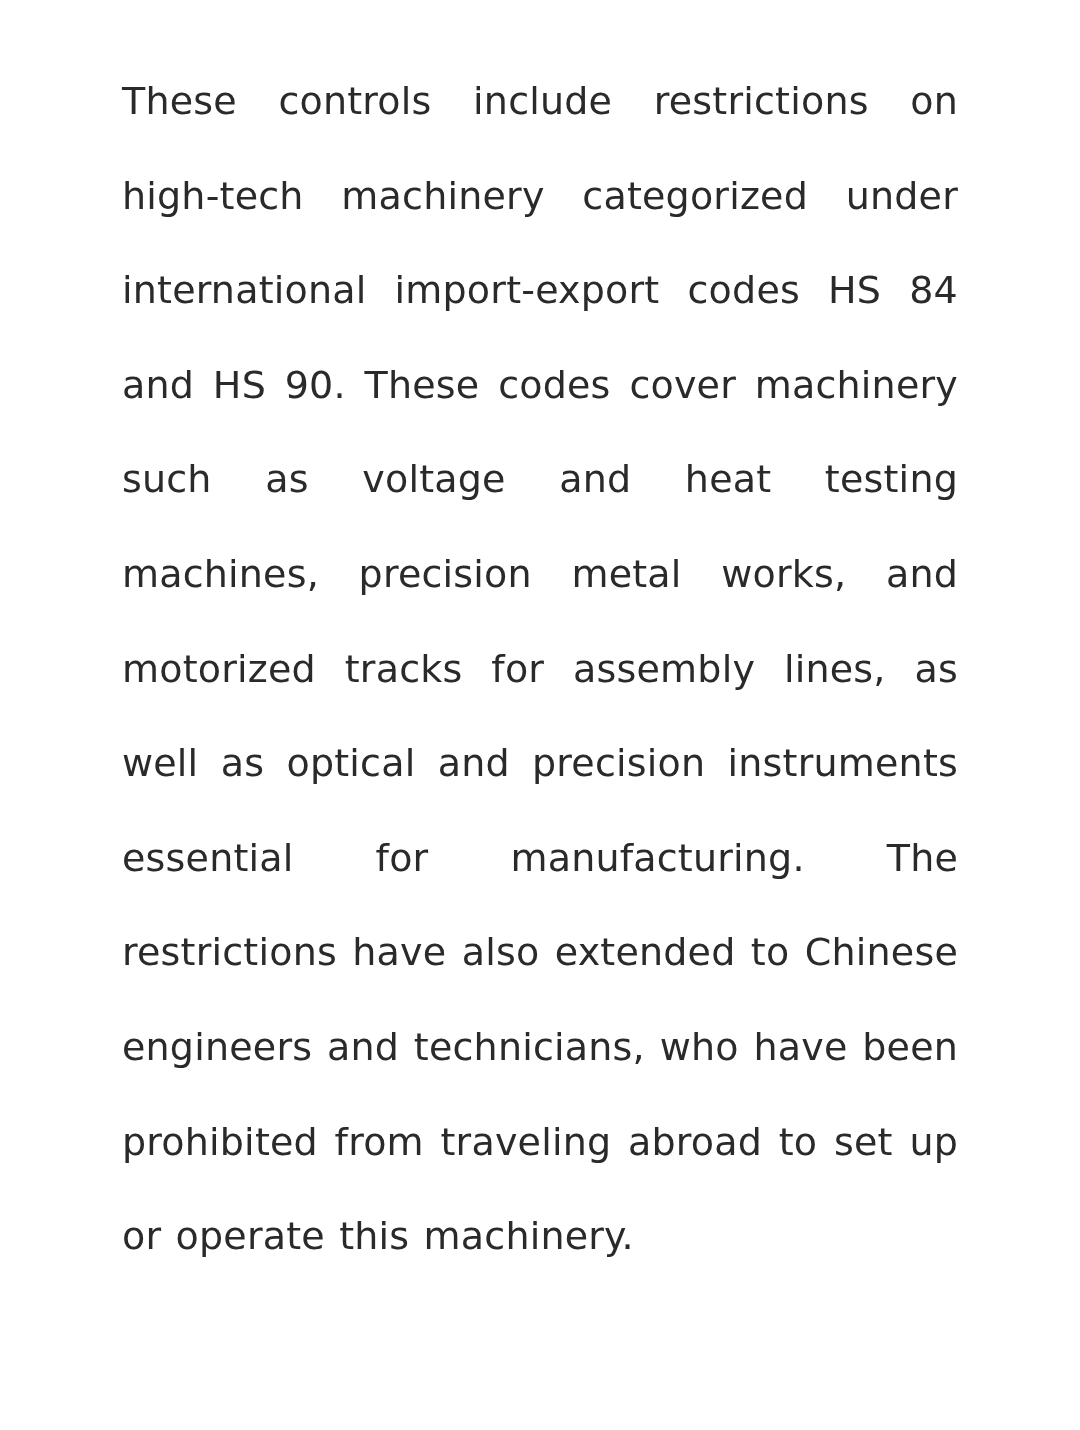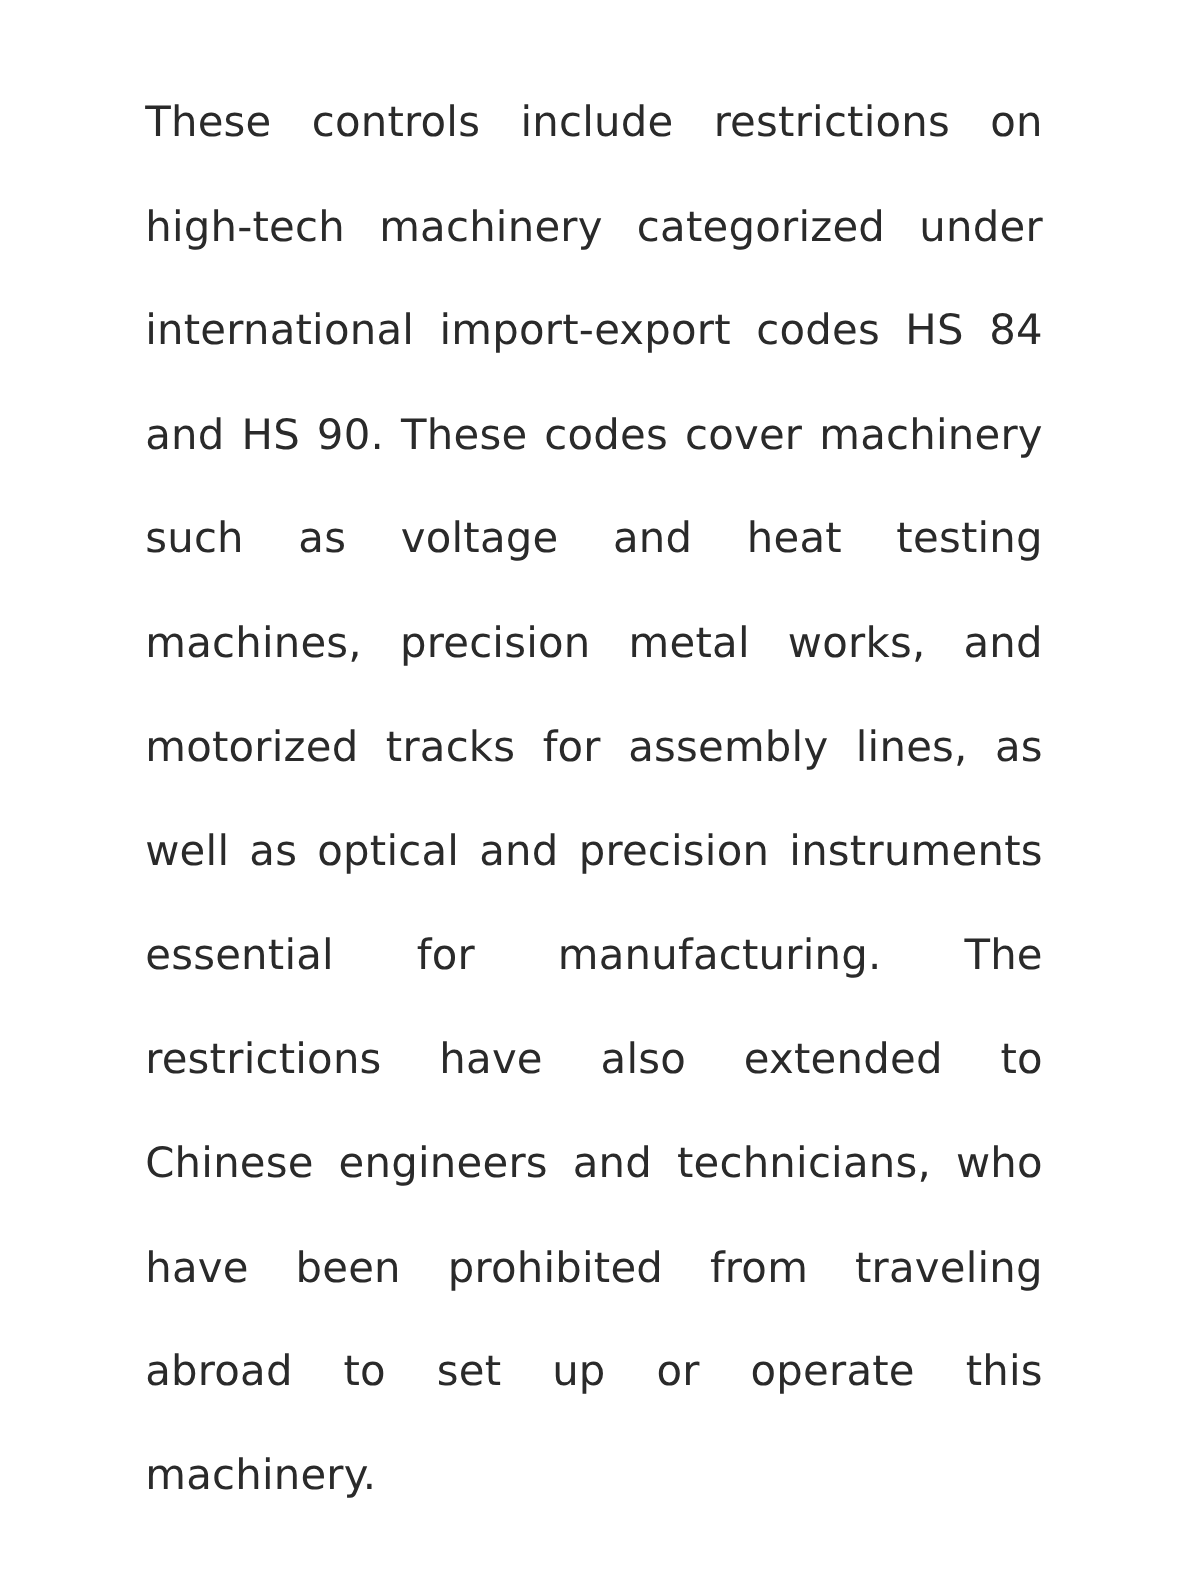--- a/index.html
+++ b/index.html
@@ -13,21 +13,21 @@
       overflow: hidden;
       position: relative;
     }
     .article {
       position: absolute;
       left: 120px;
       top: 52px;
       width: 840px;
     }
     .paragraph {
-      margin: 12px;
+      margin: 2px;
       font-family: "DejaVu Sans", sans-serif;
       font-size: 38px;
       line-height: 94.6px;
       color: #2a2a2a;
       text-align: justify;
       letter-spacing: 0.2px;
       word-spacing: 2px;
     }
   </style>
 </head>

